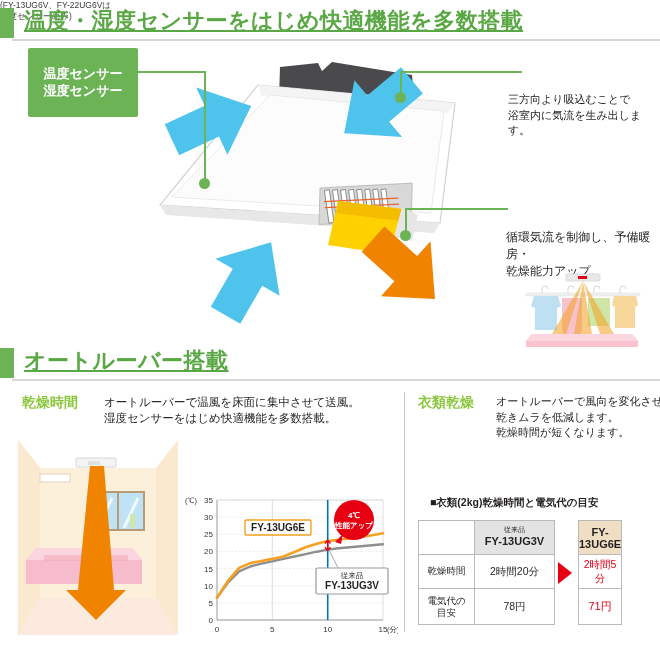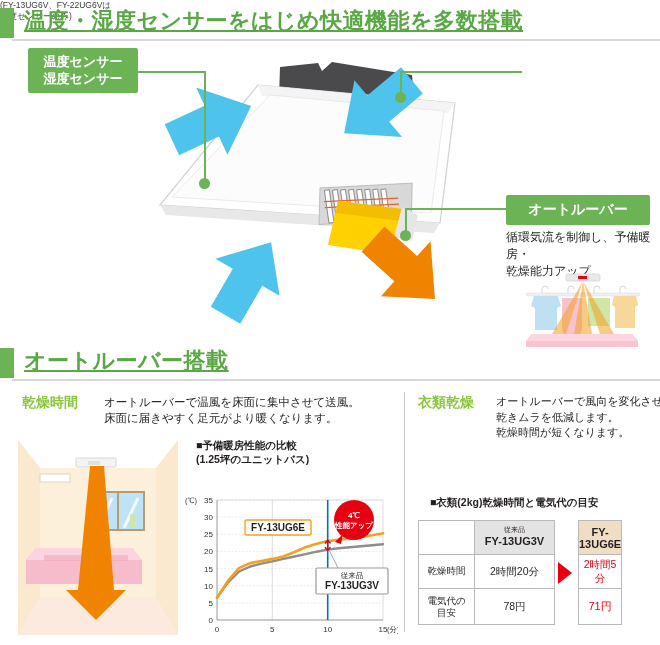--- a/index.html
+++ b/index.html
@@ -125,35 +125,36 @@
 
         <path d="M186 36 L230 36 L230 16 L272 56 L230 90 L230 70 L186 70 Z" transform="rotate(140 229 53)"></path>
 
         <path d="M54 206 L98 206 L98 186 L140 226 L98 260 L98 240 L54 240 Z" transform="rotate(-60 97 223)"></path>
       </g>
 
       <path d="M212 196 L256 196 L256 176 L298 216 L256 250 L256 230 L212 230 Z" transform="rotate(42 255 213)" fill="#f08300"></path>
     </svg>
   </div>
 
-  <div class="pill" id="pill-sensor" style="left:28px; top:48px; width:110px; padding:6px 4px; font-size:13px;">温度センサー
+  <div class="pill" id="pill-sensor" style="left:28px; top:48px; width:110px; padding:18px 4px; font-size:13px;">温度センサー
 湿度センサー</div>
   <div class="lline" style="left:138px; top:71px; width:68px; height:2px;"></div>
   <div class="lline" style="left:204px; top:71px; width:2px; height:112px;"></div>
   <div class="dot" style="left:199px; top:178px;"></div>
 
   <div class="tiny" style="left:28px; top:93px; width:128px;">(FY-13UG6V、FY-22UG6Vは
   温度センサーのみ)</div>
 
   <div class="lline" style="left:488px; top:71px; width:34px; height:2px;"></div>
   <div class="lline" style="left:400px; top:71px; width:90px; height:2px;"></div>
   <div class="lline" style="left:400px; top:71px; width:2px; height:24px;"></div>
   <div class="dot" style="left:395px; top:92px;"></div>
-
-  <div class="pill" id="pill-louver" style="left:506px; top:195px; width:144px; padding:6px 4px; font-size:14px;">オートルーバー</div>
+  <div class="btxt" style="left:508px; top:92px; width:150px; font-size:11px;">三方向より吸込むことで
+浴室内に気流を生み出します。</div>
+
   <div class="lline" style="left:492px; top:208px; width:16px; height:2px;"></div>
   <div class="lline" style="left:405px; top:208px; width:90px; height:2px;"></div>
   <div class="lline" style="left:405px; top:208px; width:2px; height:26px;"></div>
   <div class="dot" style="left:400px; top:230px;"></div>
   <div class="btxt" style="left:506px; top:229px; width:150px; font-size:12px;">循環気流を制御し、予備暖房・
 乾燥能力アップ。</div>
 
   <div class="bath" style="left:508px; top:272px;">
     <svg width="150" height="75" viewBox="0 0 150 75">
 
@@ -187,21 +188,21 @@
   <div class="sec-head" id="sec2">
     <div class="bar"></div>
     <div class="title">オートルーバー搭載</div>
     <div class="rule"></div>
   </div>
 
   <div class="vdiv" style="left:404px; top:392px; width:1px; height:240px;"></div>
 
   <div class="sublabel" style="left:22px; top:394px;">乾燥時間</div>
   <div class="btxt" style="left:104px; top:394px; width:300px; font-size:11.5px;">オートルーバーで温風を床面に集中させて送風。
-床面に届きやすく足元がより暖くなります。</div>
+湿度センサーをはじめ快適機能を多数搭載。</div>
 
   <div class="bath" style="left:18px; top:440px;">
     <svg width="160" height="195" viewBox="0 0 160 195">
 
       <rect x="0" y="0" width="160" height="195" fill="#ffffff"></rect>
       <path d="M0 0 h160 v195 h-160 z" fill="#fdf3e3"></path>
 
       <path d="M0 0 h160 l-22 28 h-116 z" fill="#ffffff"></path>
 
       <path d="M0 0 l22 28 v130 l-22 37 z" fill="#fbe9cf"></path>
@@ -226,22 +227,20 @@
       <path d="M18 108 h96 l10 12 h-116 z" fill="#fad4de"></path>
       <path d="M26 115 h84 v6 h-84 z" fill="#f3aabb" opacity="0.6"></path>
 
       <rect x="58" y="18" width="40" height="9" rx="1.5" fill="#f4f4f4" stroke="#d6d6d6" stroke-width="1"></rect>
       <rect x="70" y="21" width="12" height="4" fill="#e0e0e0"></rect>
 
       <path d="M72 26 L86 26 L96 150 L108 150 L78 180 L48 150 L60 150 Z" fill="#f08300"></path>
     </svg>
   </div>
 
-  <div class="chart-title" style="left:196px; top:438px; width:200px;">■予備暖房性能の比較
-  (1.25坪のユニットバス)</div>
 
   <div style="position:absolute; left:183px; top:492px; width:215px; height:150px;">
     <svg width="215" height="150" viewBox="0 0 215 150">
 
       <g stroke="#e2e2e2" stroke-width="0.7" stroke-dasharray="2,1.6">
         <line x1="34" y1="128" x2="200" y2="128"></line>
         <line x1="34" y1="110.9" x2="200" y2="110.9"></line>
         <line x1="34" y1="93.7" x2="200" y2="93.7"></line>
         <line x1="34" y1="76.6" x2="200" y2="76.6"></line>
         <line x1="34" y1="59.4" x2="200" y2="59.4"></line>

